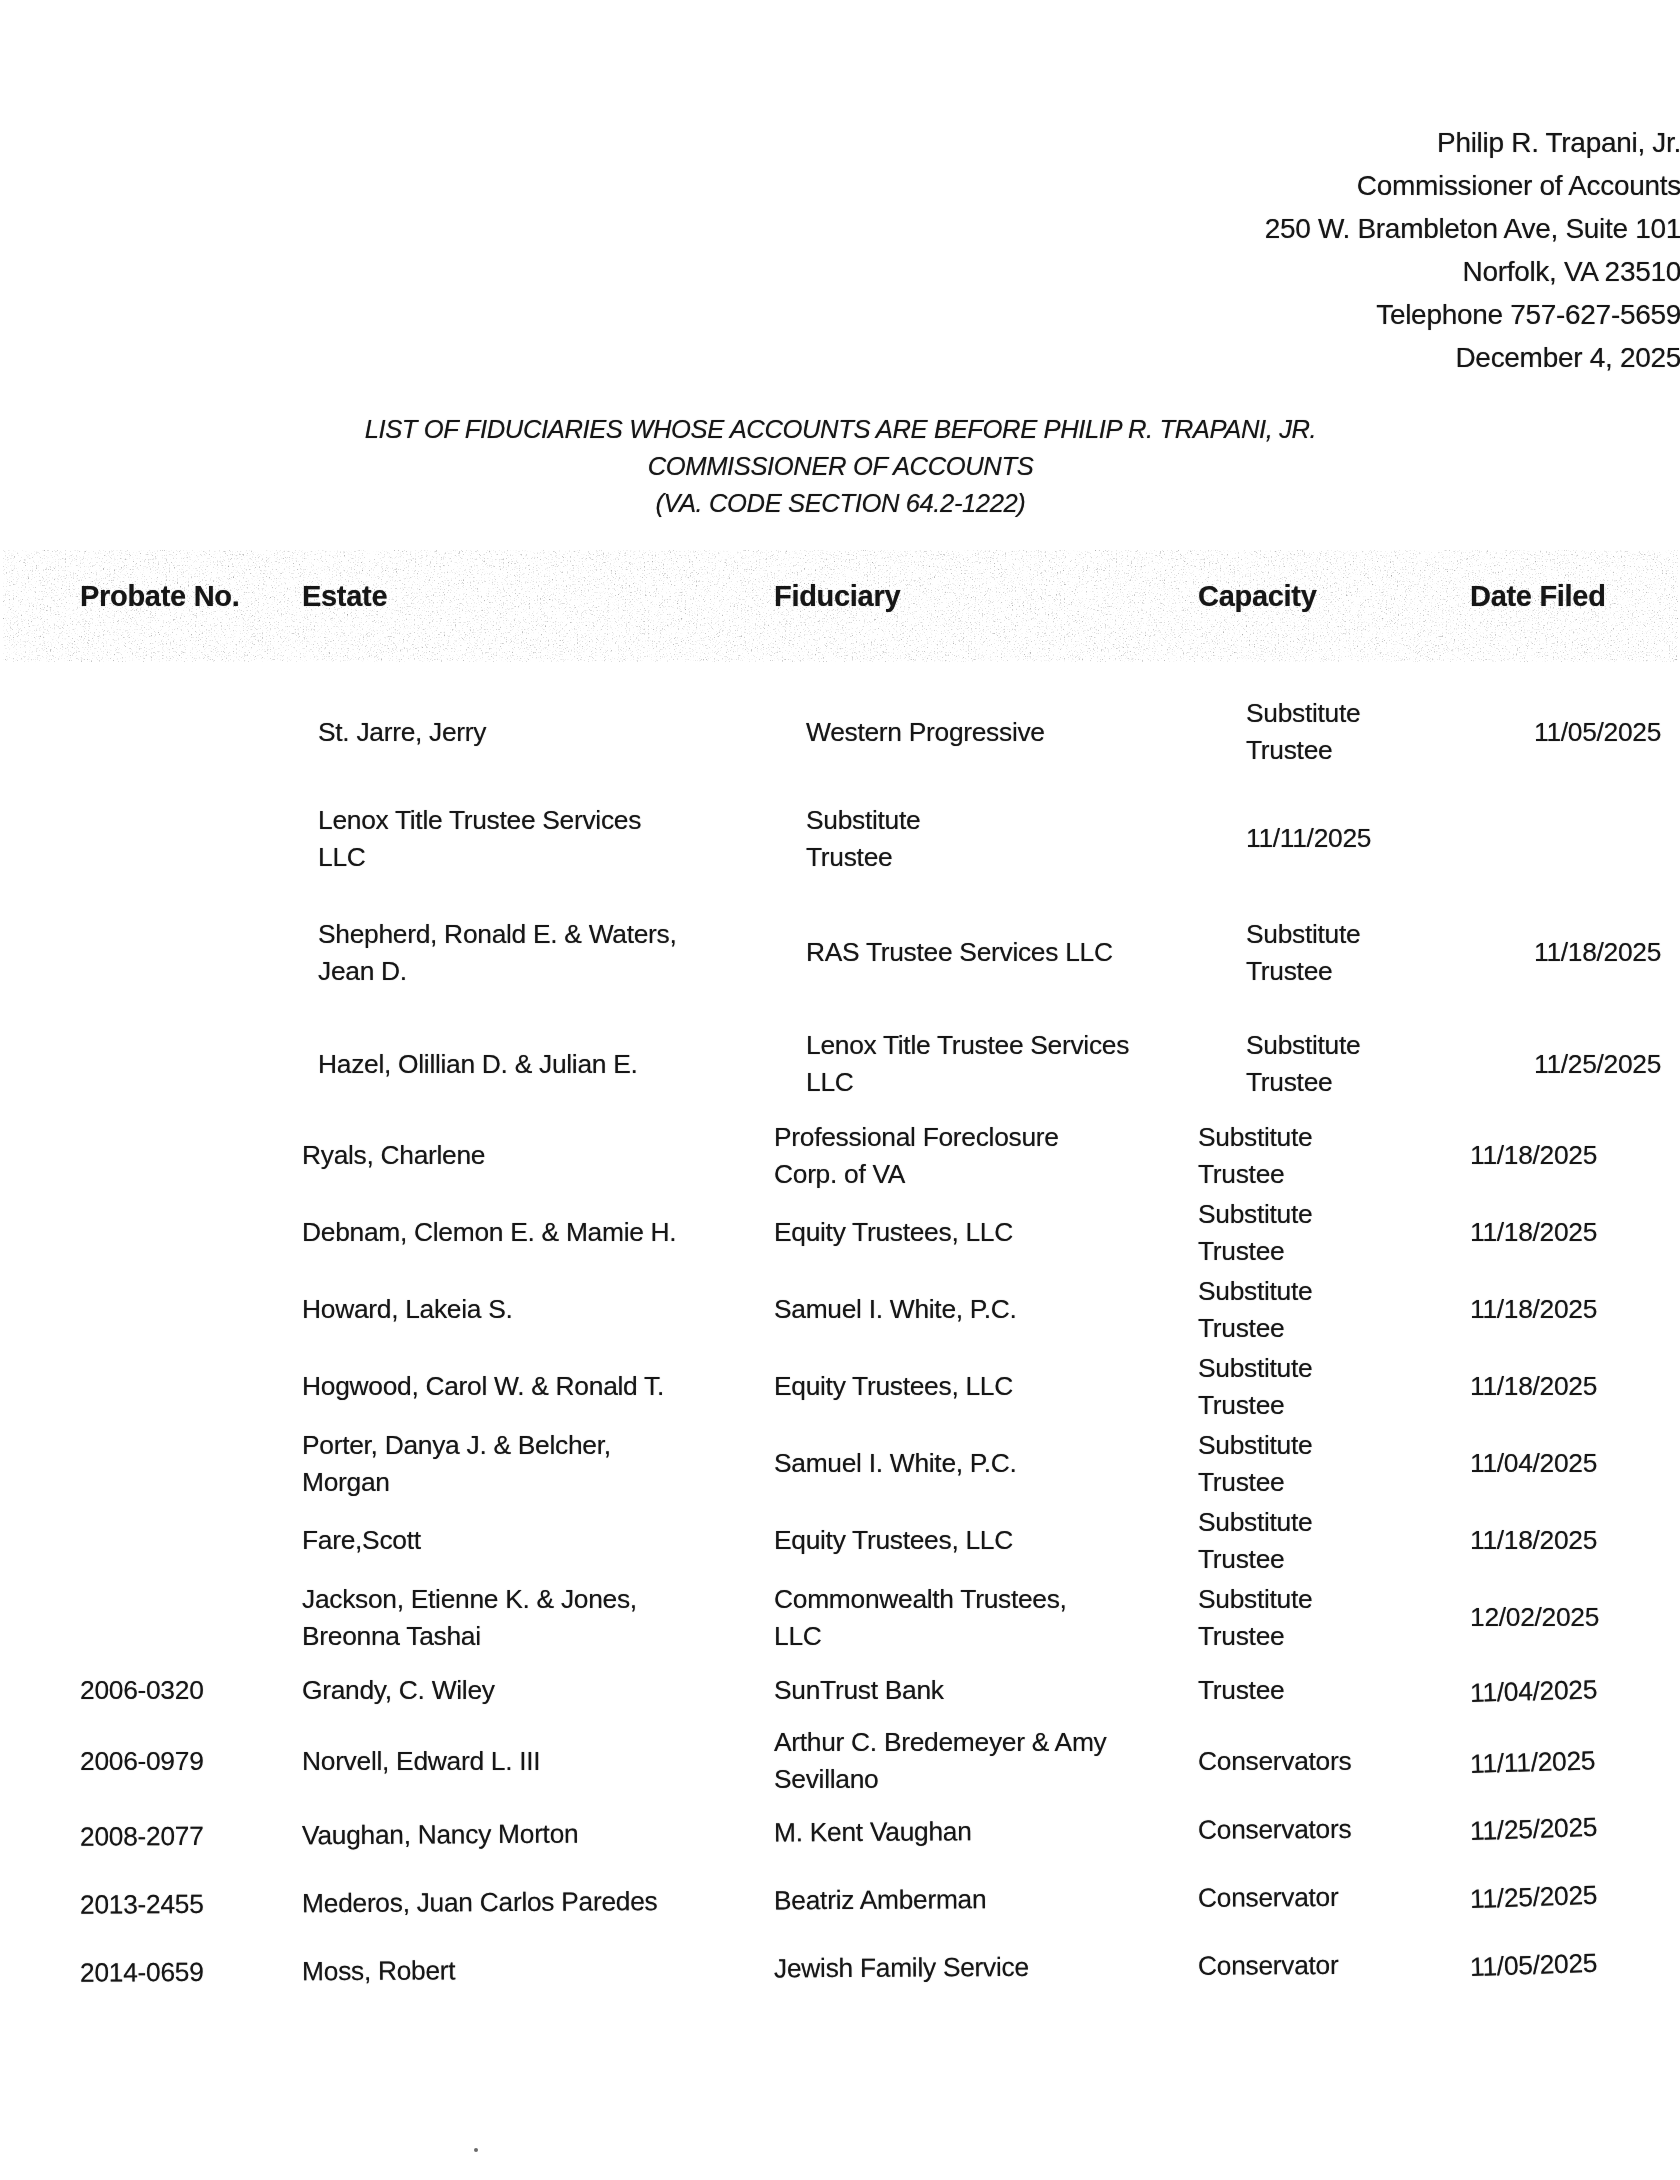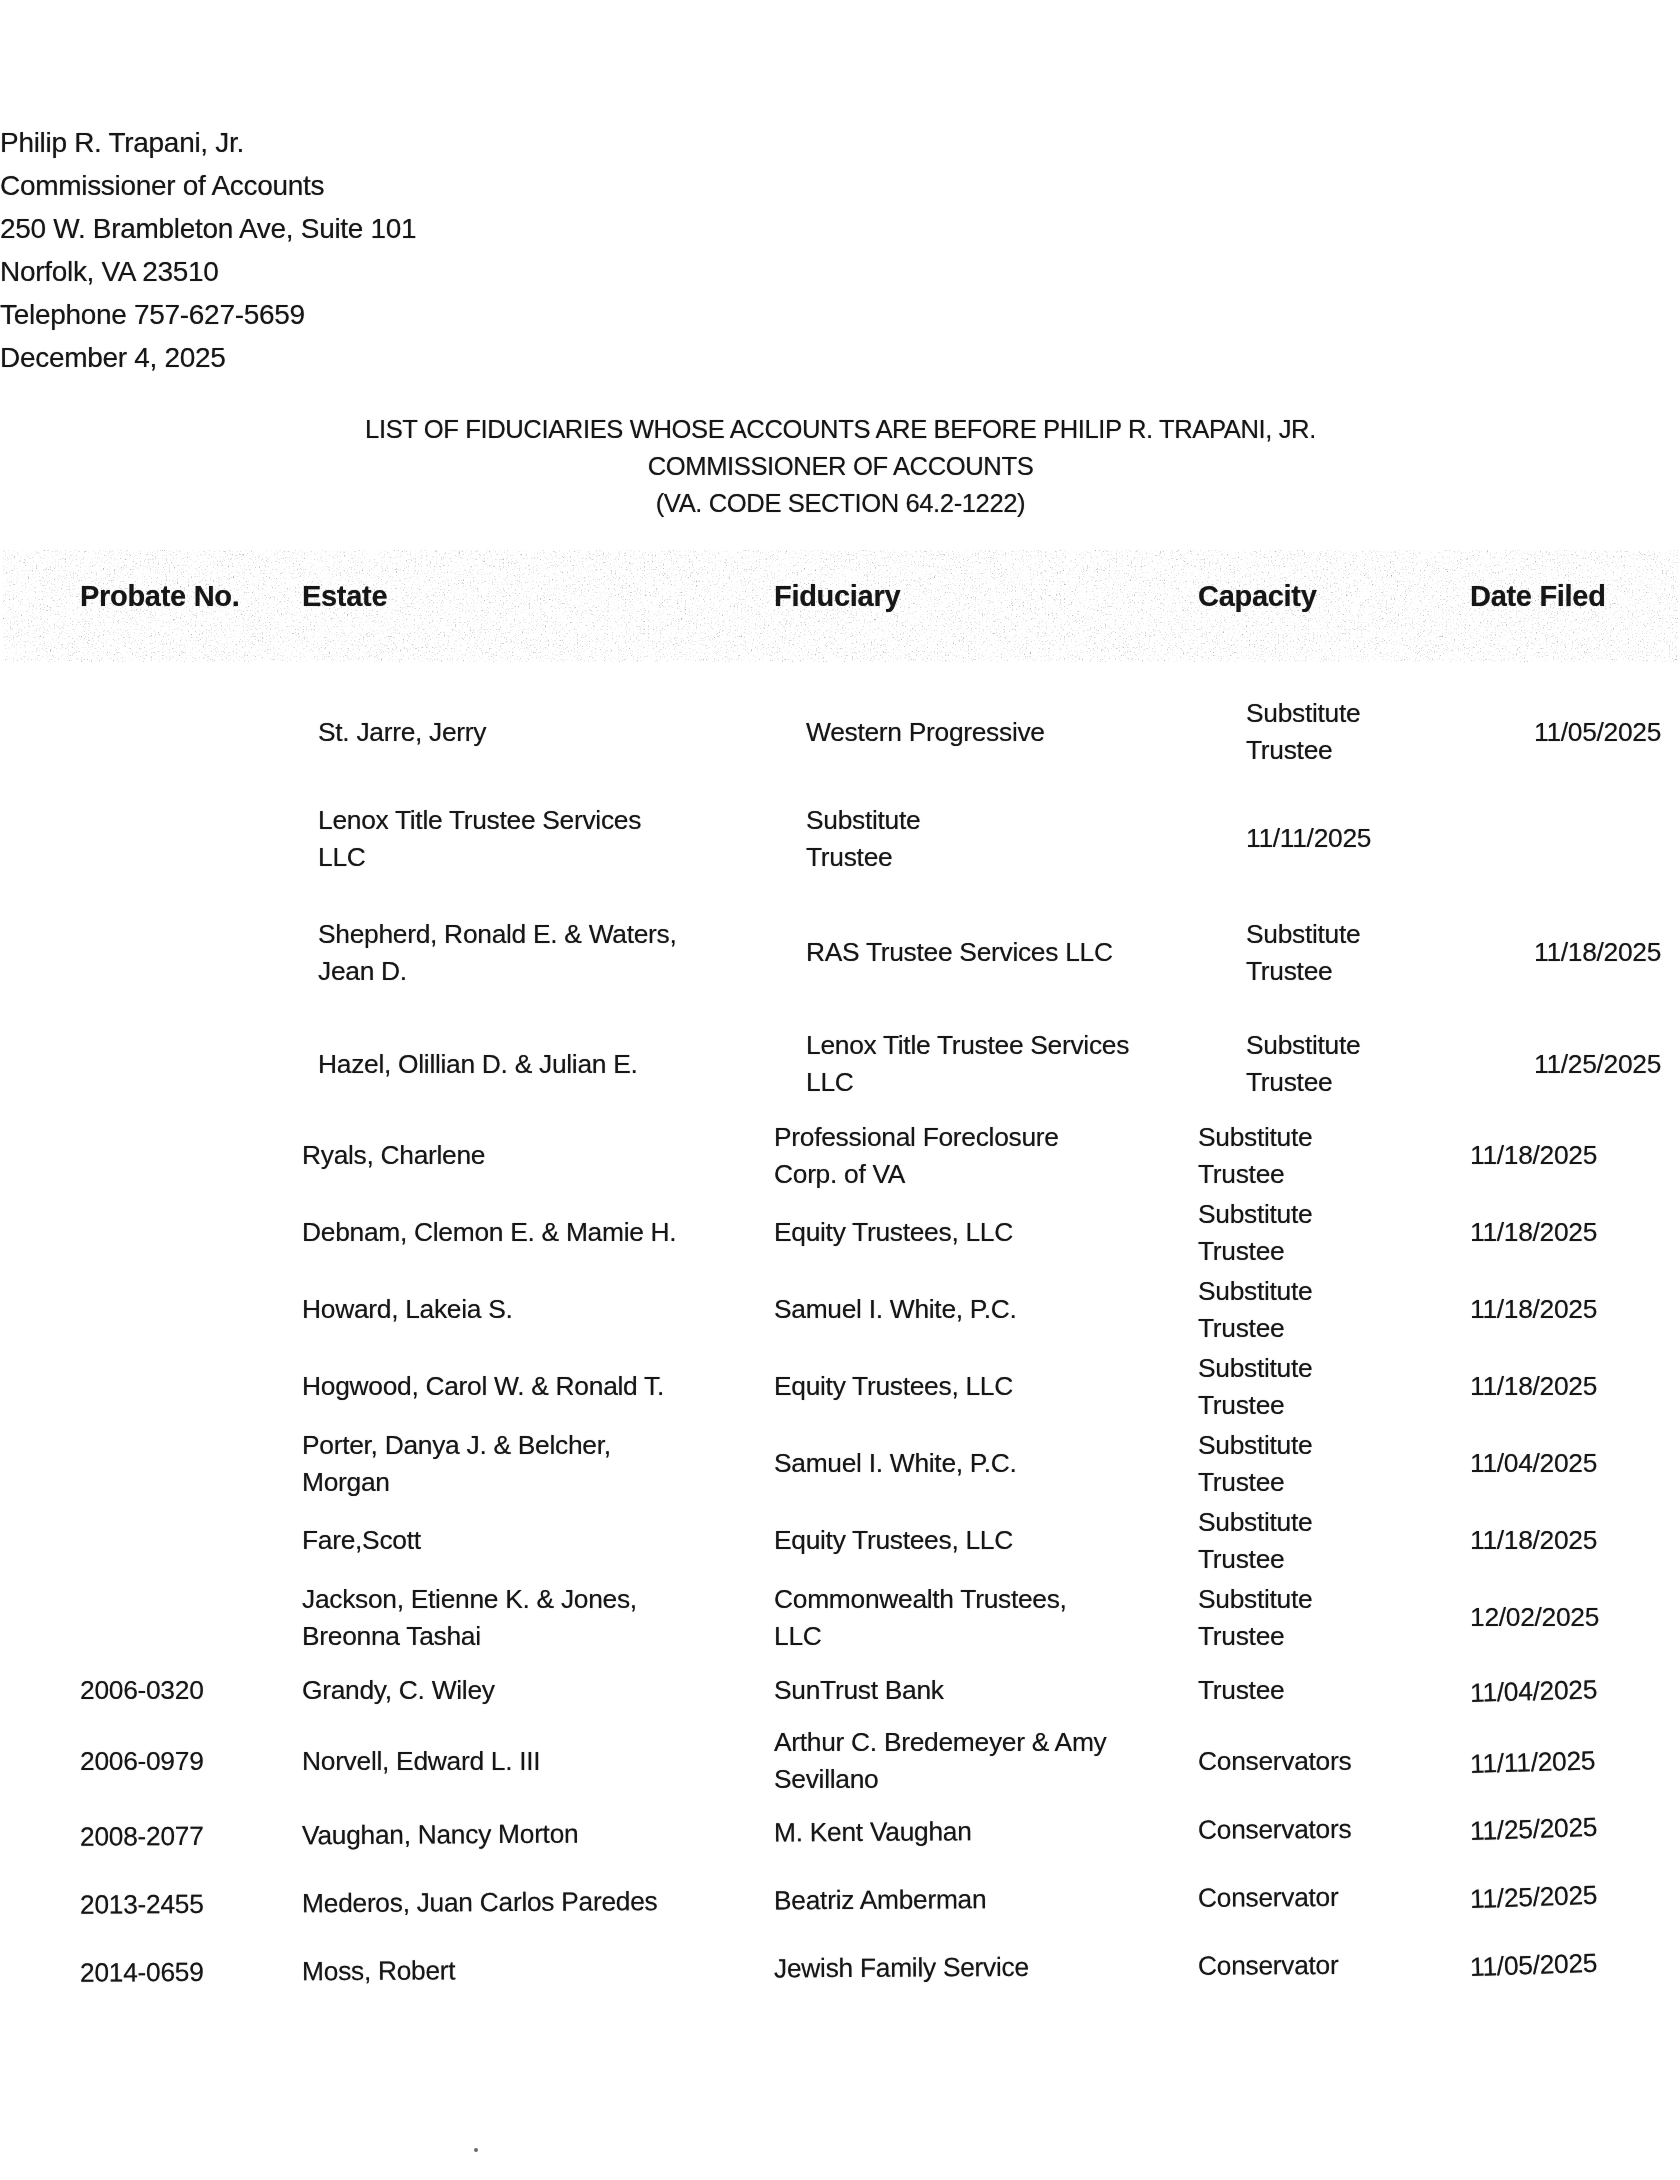--- a/index.html
+++ b/index.html
@@ -15,37 +15,38 @@
     background:var(--paper);
     color:var(--ink);
     font-family:"Liberation Sans", sans-serif;
     overflow:hidden;
     text-shadow:0 0 0.9px rgba(0,0,0,0.55); 
   }
 
   
   .letterhead{
     position:absolute;
-    top:121px; left:0; right:12px;
-    text-align:left;
+    top:121px; left:0; right:0;
+    text-align:right;
     font-size:28px;
     letter-spacing:-0.3px;
     line-height:43px;
     font-weight:400;
   }
 
   
   .doc-title{
     position:absolute;
     top:411px; left:0; right:0;
     text-align:center;
     font-size:25.6px;
     letter-spacing:-0.4px;
     line-height:37px;
     font-weight:400;
+    font-style:italic;
   }
 
   
   .noise-band{
     position:absolute;
     top:550px; left:0;
     width:1681px; height:112px;
     opacity:0.55;
     pointer-events:none;
   }

